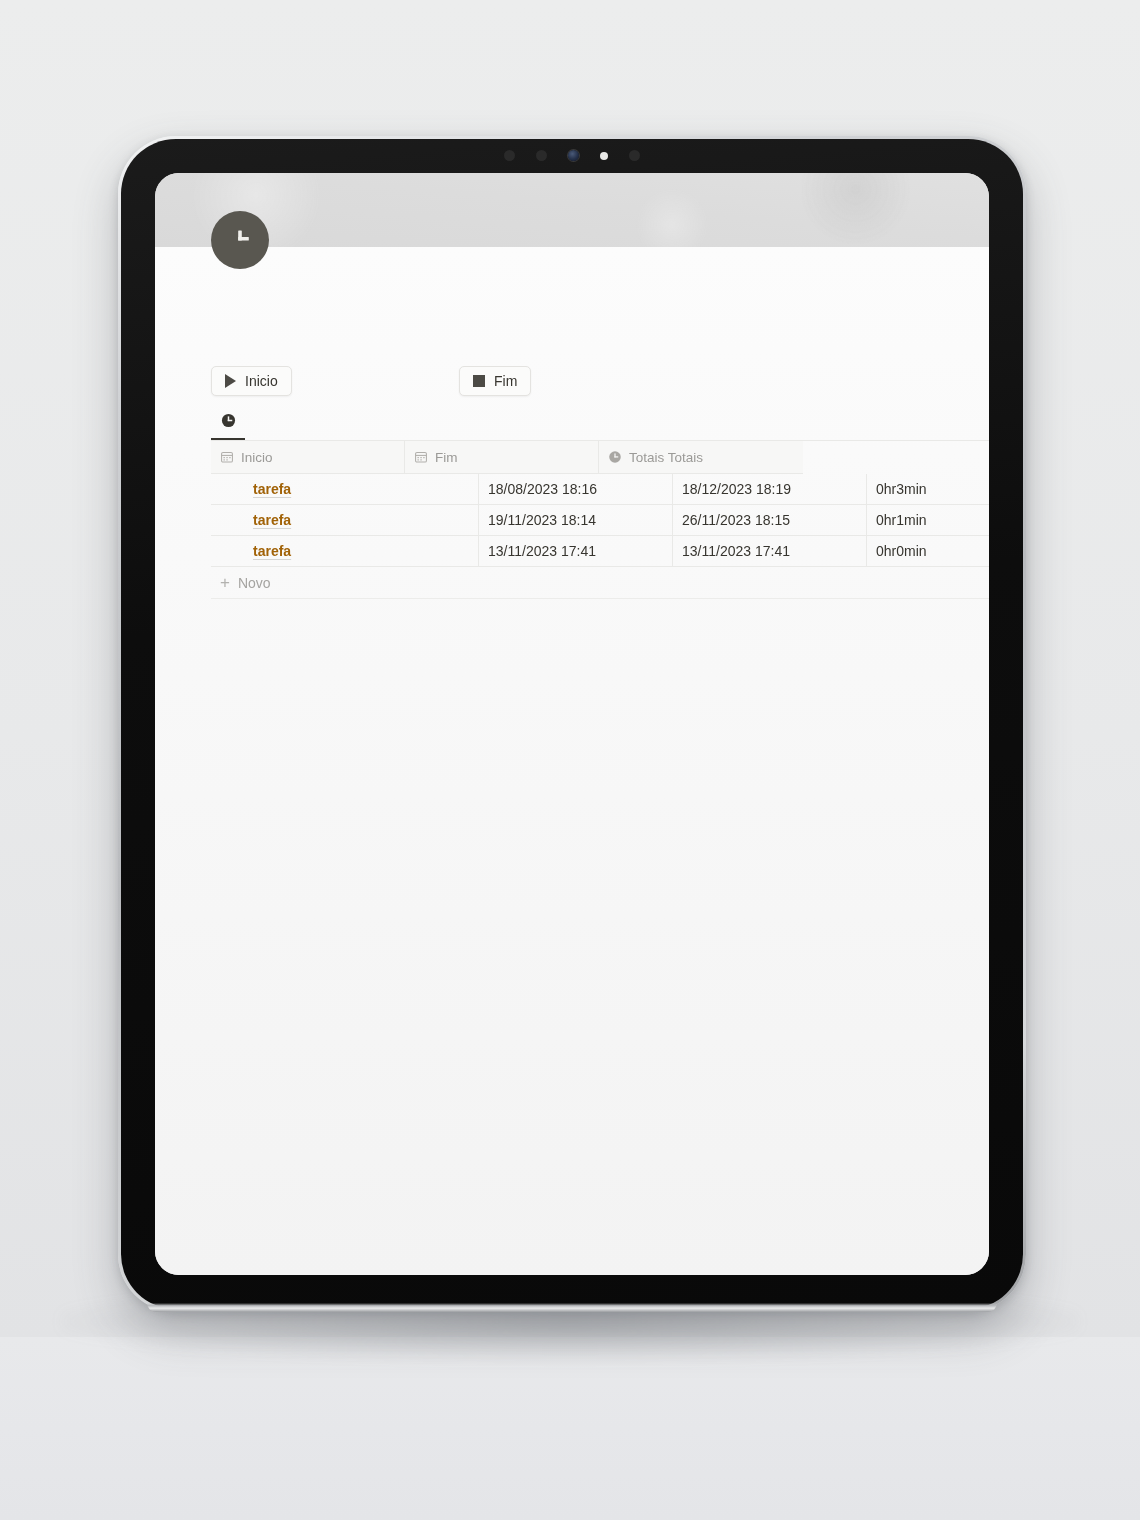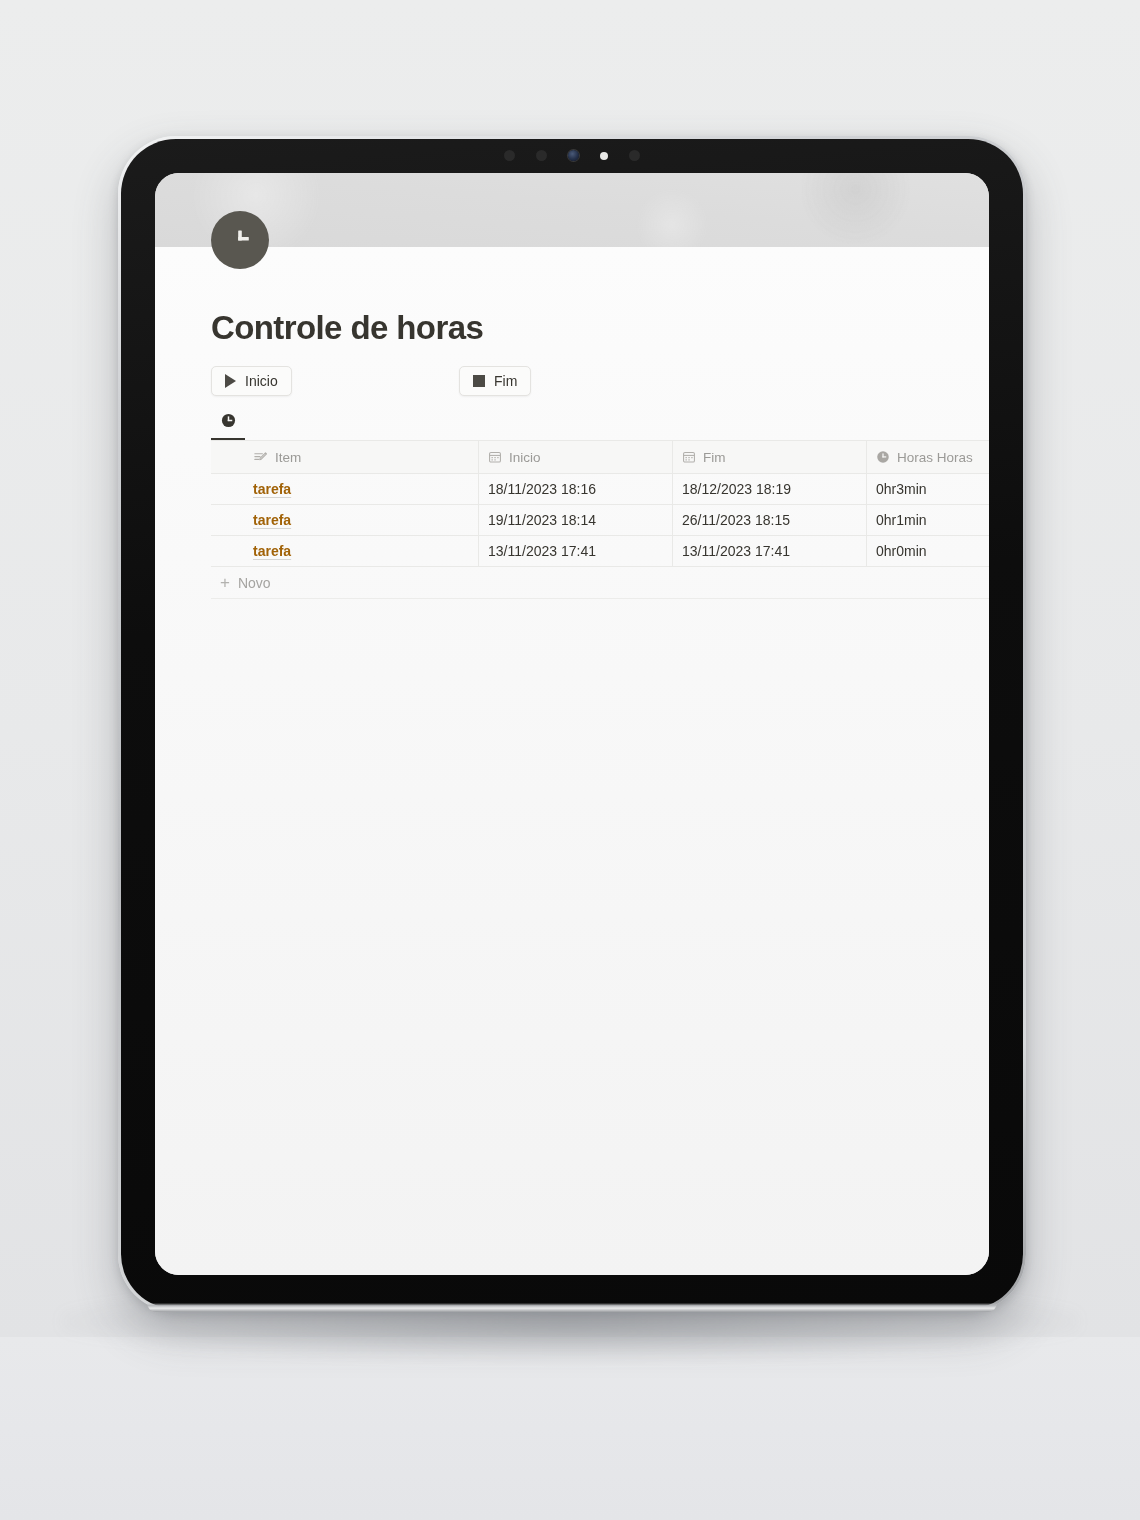--- a/index.html
+++ b/index.html
@@ -222,21 +222,20 @@
         <svg width="34" height="34" viewBox="0 0 34 34" aria-hidden="true">
           <rect x="15.2" y="7.4" width="3.6" height="10.2" rx="0.6" fill="#f1f0ec"></rect>
           <rect x="15.2" y="14" width="10.6" height="3.6" rx="0.6" fill="#f1f0ec"></rect>
         </svg>
       </div>
 
       <div class="page-body"></div>
 
       <div class="page-inner">
 
-        <div class="page-title">Controle de horas</div>
 
         <div class="btn-row">
           <div class="nbtn start">
             <span class="glyph-play"></span>
             <span>Inicio</span>
           </div>
           <div class="nbtn stop">
             <span class="glyph-stop"></span>
             <span>Fim</span>
           </div>
@@ -248,29 +247,20 @@
               <circle cx="8" cy="8" r="7" fill="#37352f"></circle>
               <rect x="7.2" y="3.6" width="1.6" height="5" fill="#f7f7f6"></rect>
               <rect x="7.2" y="7.2" width="4.8" height="1.6" fill="#f7f7f6"></rect>
             </svg>
           </div>
         </div>
 
         <div class="db">
 
           <div class="db-row db-head">
-            <div class="db-cell c-item">
-              <span class="head-ico">
-                <svg width="15" height="15" viewBox="0 0 16 16" aria-hidden="true">
-                  <path d="M2 4h8M2 7h5.5M2 10h4" stroke="#b1afab" stroke-width="1.3" fill="none" stroke-linecap="round"></path>
-                  <path d="M13.3 3.1l1.1 1.1-5.6 5.6-1.6.5.5-1.6z" fill="none" stroke="#b1afab" stroke-width="1.2" stroke-linejoin="round"></path>
-                </svg>
-              </span>
-              <span>Item</span>
-            </div>
             <div class="db-cell c-ini">
               <span class="head-ico">
                 <svg width="14" height="14" viewBox="0 0 16 16" aria-hidden="true">
                   <rect x="1.8" y="2.8" width="12.4" height="11" rx="1.6" fill="none" stroke="#b1afab" stroke-width="1.2"></rect>
                   <path d="M1.8 6.2h12.4" stroke="#b1afab" stroke-width="1.2"></path>
                   <g fill="#b1afab">
                     <rect x="4" y="8" width="1.5" height="1.4"></rect>
                       <rect x="7.3" y="8" width="1.5" height="1.4"></rect>
                     <rect x="10.6" y="8" width="1.5" height="1.4"></rect>
                       <rect x="4" y="10.6" width="1.5" height="1.4"></rect>
@@ -297,29 +287,29 @@
               <span>Fim</span>
             </div>
             <div class="db-cell c-tot">
               <span class="head-ico">
                 <svg width="14" height="14" viewBox="0 0 16 16" aria-hidden="true">
                   <circle cx="8" cy="8" r="6.6" fill="#a9a7a3"></circle>
                   <rect x="7.3" y="3.9" width="1.4" height="4.6" fill="#f7f7f6"></rect>
                   <rect x="7.3" y="7.2" width="4.4" height="1.4" fill="#f7f7f6"></rect>
                 </svg>
               </span>
-              <span>Horas Horas</span>
+              <span>Totais Totais</span>
             </div>
           </div>
 
           <div class="db-row">
             <div class="db-cell c-item">
               <span class="cell-link">tarefa</span>
             </div>
-            <div class="db-cell c-ini">18/11/2023 18:16</div>
+            <div class="db-cell c-ini">18/08/2023 18:16</div>
             <div class="db-cell c-fim">18/12/2023 18:19</div>
             <div class="db-cell c-tot">0hr3min</div>
           </div>
 
           <div class="db-row">
             <div class="db-cell c-item">
               <span class="cell-link">tarefa</span>
             </div>
             <div class="db-cell c-ini">19/11/2023 18:14</div>
             <div class="db-cell c-fim">26/11/2023 18:15</div>

